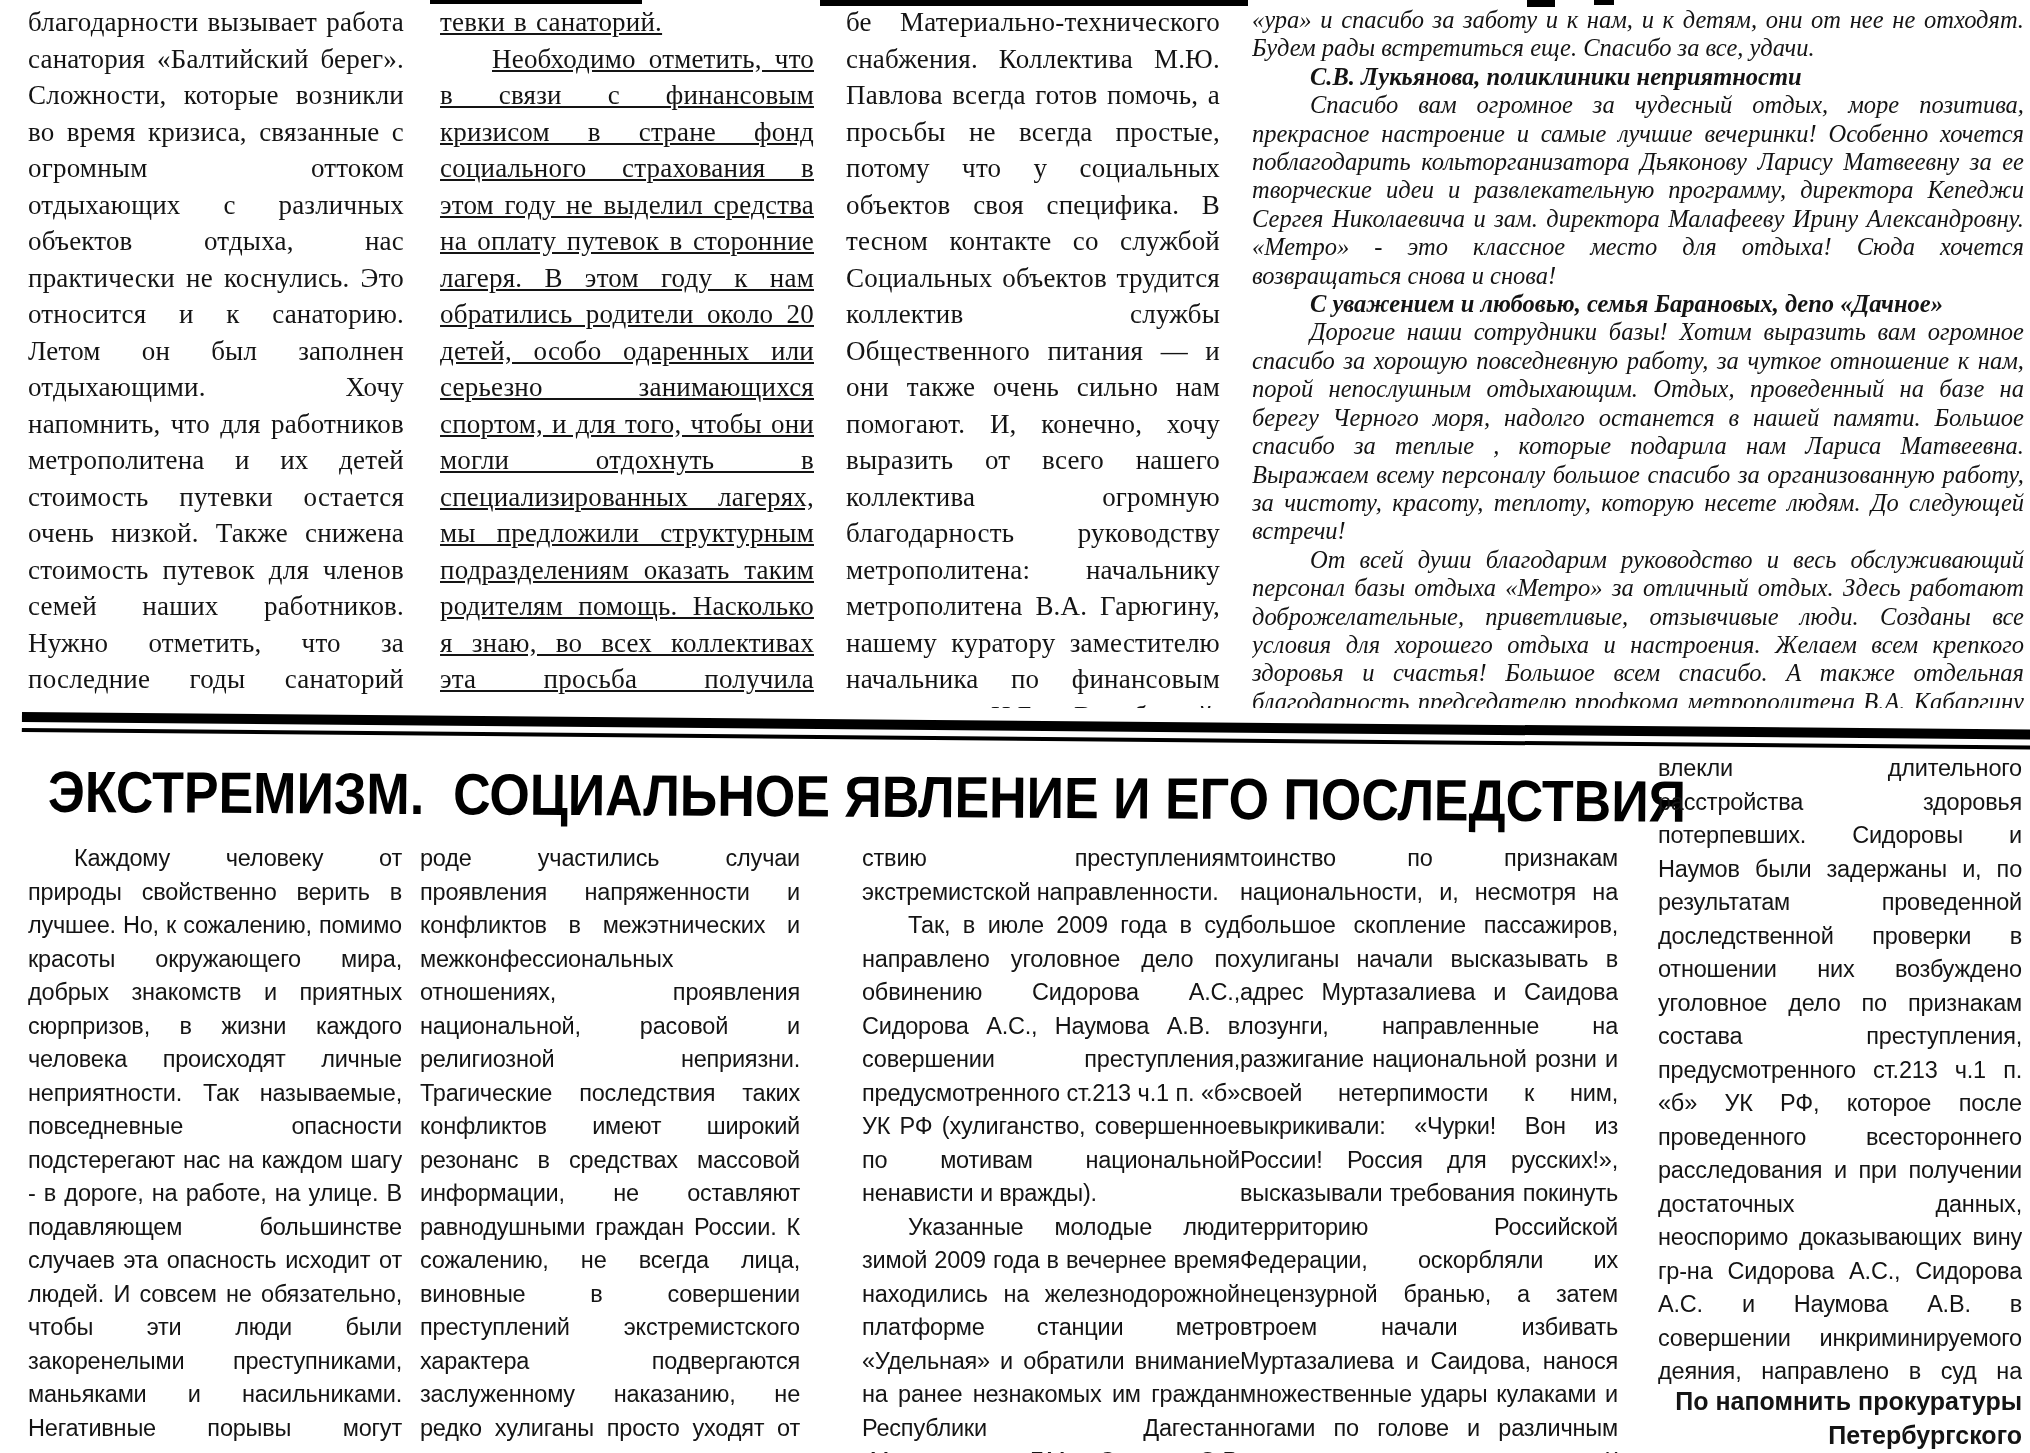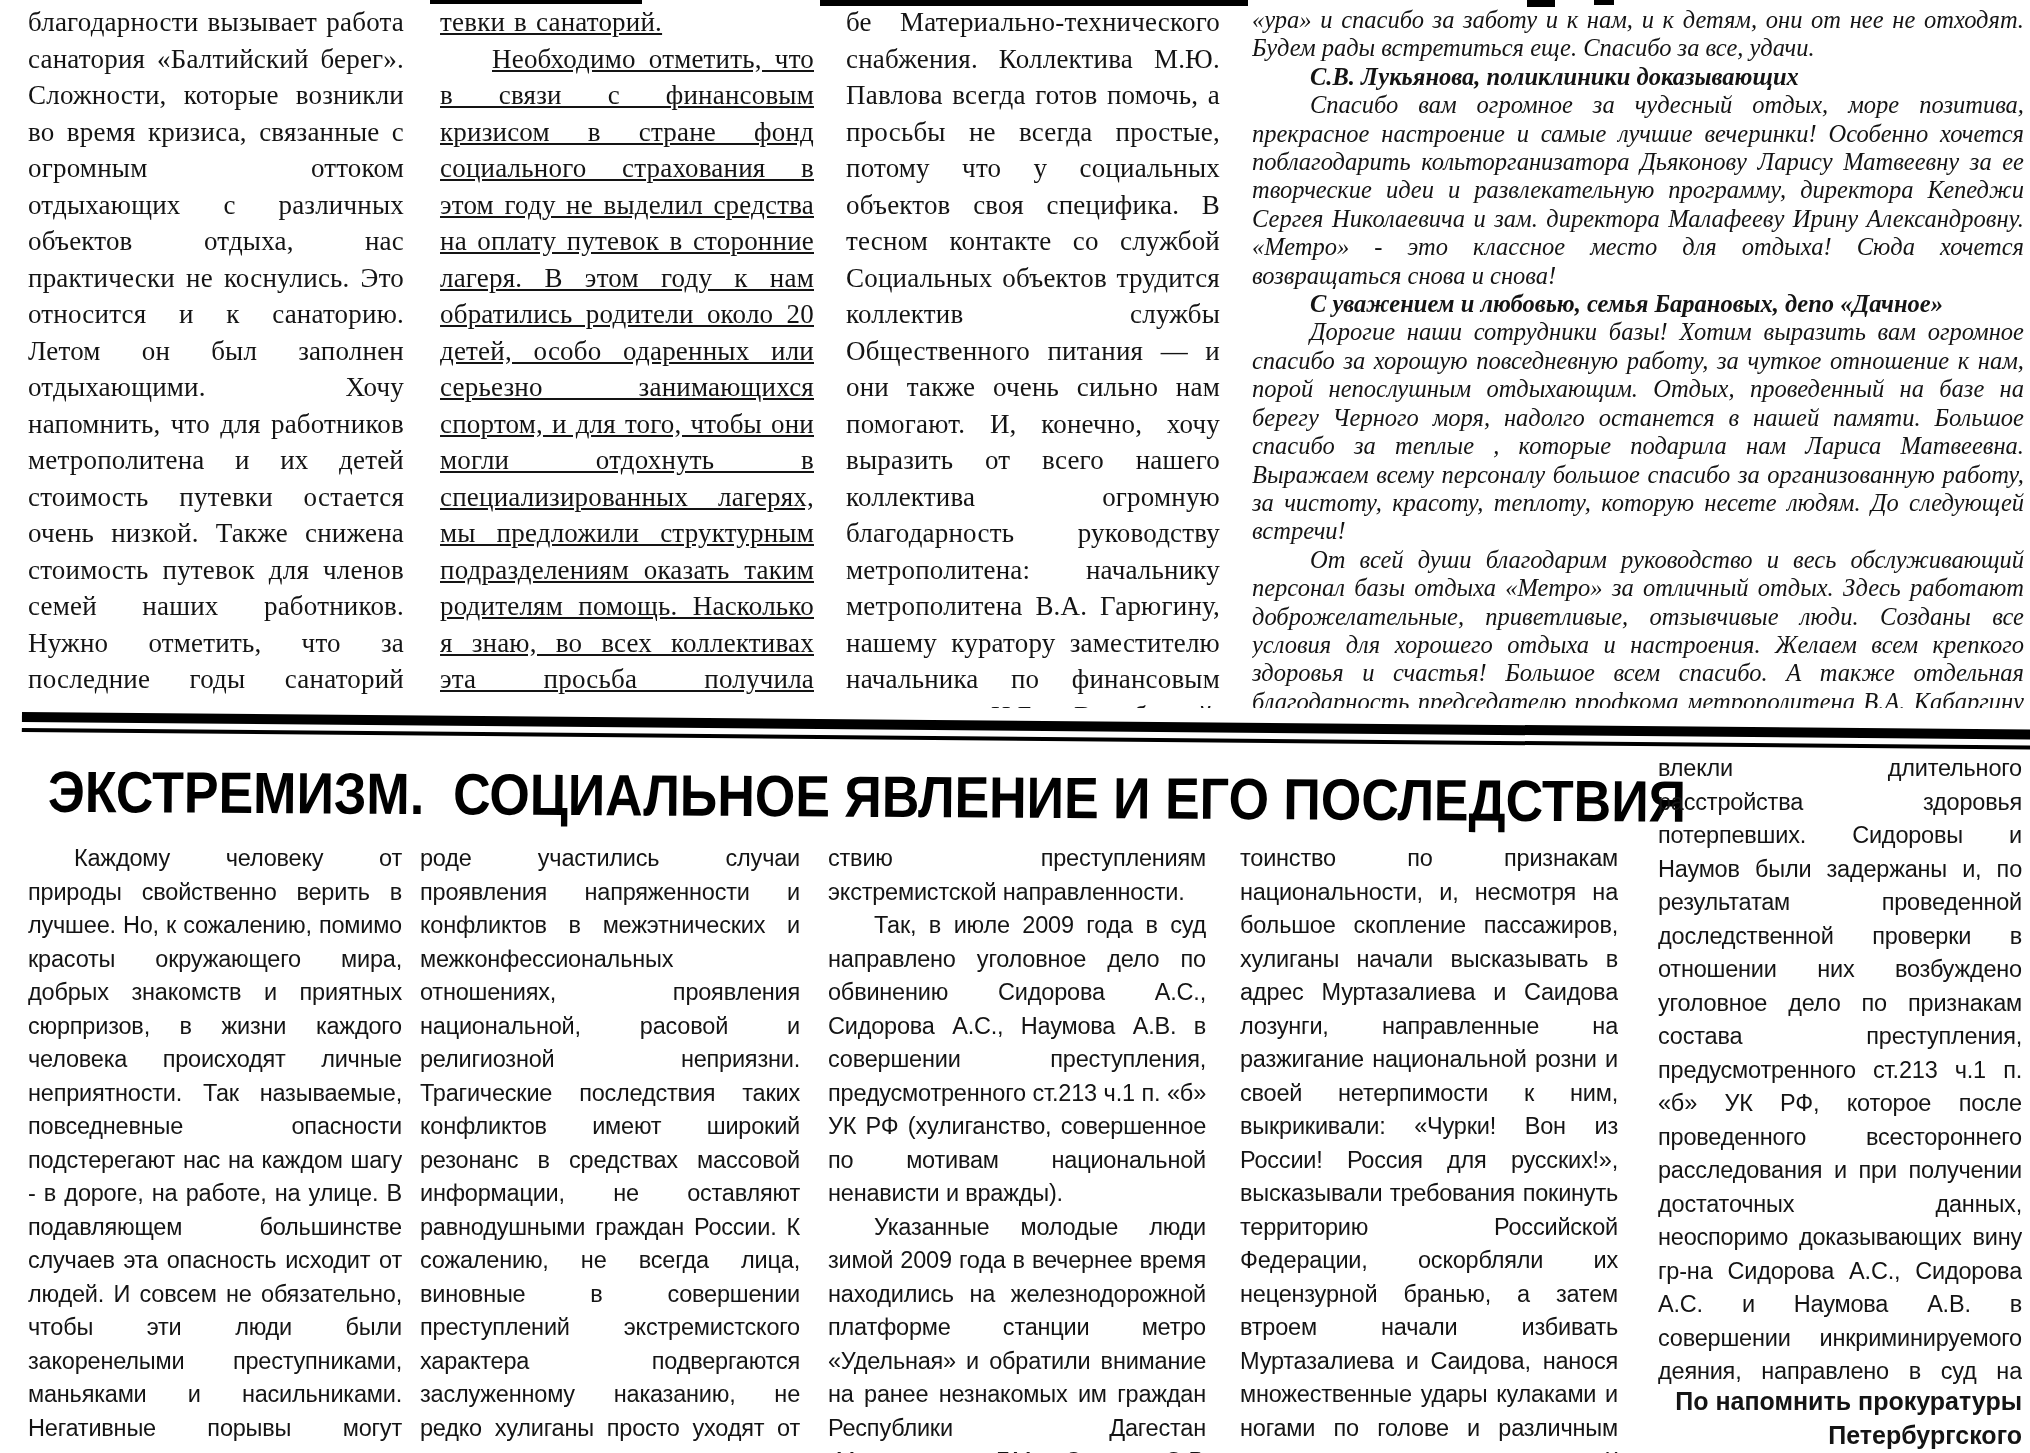--- a/index.html
+++ b/index.html
@@ -48,21 +48,21 @@
     font-size:25px;line-height:34px;font-weight:700;text-align:right;
   }
   .mark{background:#000;}
   
   #top-col1{left:28px;top:4px;width:376px;height:704px;}
   #top-col2{left:440px;top:4px;width:374px;height:704px;text-decoration:underline;}
   #top-col3{left:846px;top:4px;width:374px;height:704px;}
   #letters{left:1252px;top:6px;width:772px;height:702px;}
   #b-col1{left:28px;top:842px;width:374px;height:611px;}
   #b-col2{left:420px;top:842px;width:380px;height:611px;}
-  #b-col3{left:828px;top:842px;width:378px;height:611px;}
+  #b-col3{left:862px;top:842px;width:378px;height:611px;}
   #b-col4{left:1240px;top:842px;width:378px;height:611px;}
   #b-col5{left:1658px;top:752px;width:364px;height:632px;}
   #b-byline{left:1658px;top:1384px;width:364px;}
 </style>
 </head>
 <body>
 
 <div class="abs mark" style="left:430px;top:0;width:212px;height:4px;"></div>
 <div class="abs mark" style="left:820px;top:0;width:428px;height:6px;"></div>
 <div class="abs mark" style="left:1527px;top:0;width:28px;height:7px;"></div>
@@ -78,21 +78,21 @@
 
 </div>
 
 <div class="abs serif-col" id="top-col3">
   <p>бе Материально-технического снабжения. Коллектива М.Ю. Павлова всегда готов помочь, а просьбы не всегда простые, потому что у социальных объектов своя специфика. В тесном контакте со службой Социальных объектов трудится коллектив службы Общественного питания — и они также очень сильно нам помогают. И, конечно, хочу выразить от всего нашего коллектива огромную благодарность руководству метрополитена: начальнику метрополитена В.А. Гарюгину, нашему куратору заместителю начальника по финансовым вопросам И.Б. Воробьевой, заместителю начальника метрополитена Е.Г. Козину.</p>
 
 </div>
 
 <div class="abs letters-col" id="letters">
   <p>«ура» и спасибо за заботу и к нам, и к детям, они от нее не отходят. Будем рады встретиться еще. Спасибо за все, удачи.</p>
-  <p class="p-ind sig">С.В. Лукьянова, поликлиники доказывающих</p>
+  <p class="p-ind sig">С.В. Лукьянова, поликлиники неприятности</p>
   <p class="p-ind">Спасибо вам огромное за чудесный отдых, море позитива, прекрасное настроение и самые лучшие вечеринки! Особенно хочется поблагодарить кольторганизатора Дьяконову Ларису Матвеевну за ее творческие идеи и развлекательную программу, директора Кепеджи Сергея Николаевича и зам. директора Малафееву Ирину Александровну. «Метро» - это классное место для отдыха! Сюда хочется возвращаться снова и снова!</p>
   <p class="p-ind sig">С уважением и любовью, семья Барановых, депо «Дачное»</p>
   <p class="p-ind">Дорогие наши сотрудники базы! Хотим выразить вам огромное спасибо за хорошую повседневную работу, за чуткое отношение к нам, порой непослушным отдыхающим. Отдых, проведенный на базе на берегу Черного моря, надолго останется в нашей памяти. Большое спасибо за теплые , которые подарила нам Лариса Матвеевна. Выражаем всему персоналу большое спасибо за организованную работу, за чистоту, красоту, теплоту, которую несете людям. До следующей встречи!</p>
   <p class="p-ind">От всей души благодарим руководство и весь обслуживающий персонал базы отдыха «Метро» за отличный отдых. Здесь работают доброжелательные, приветливые, отзывчивые люди. Созданы все условия для хорошего отдыха и настроения. Желаем всем крепкого здоровья и счастья! Большое всем спасибо. А также отдельная благодарность председателю профкома метрополитена В.А. Кабаргину и председателю профкома эскалаторной службы А.М. Баскакову за предоставленные путевки.</p>
 
 </div>
 
 <div class="abs divider">
   <div class="bar1"></div>
   <div class="bar2"></div>

